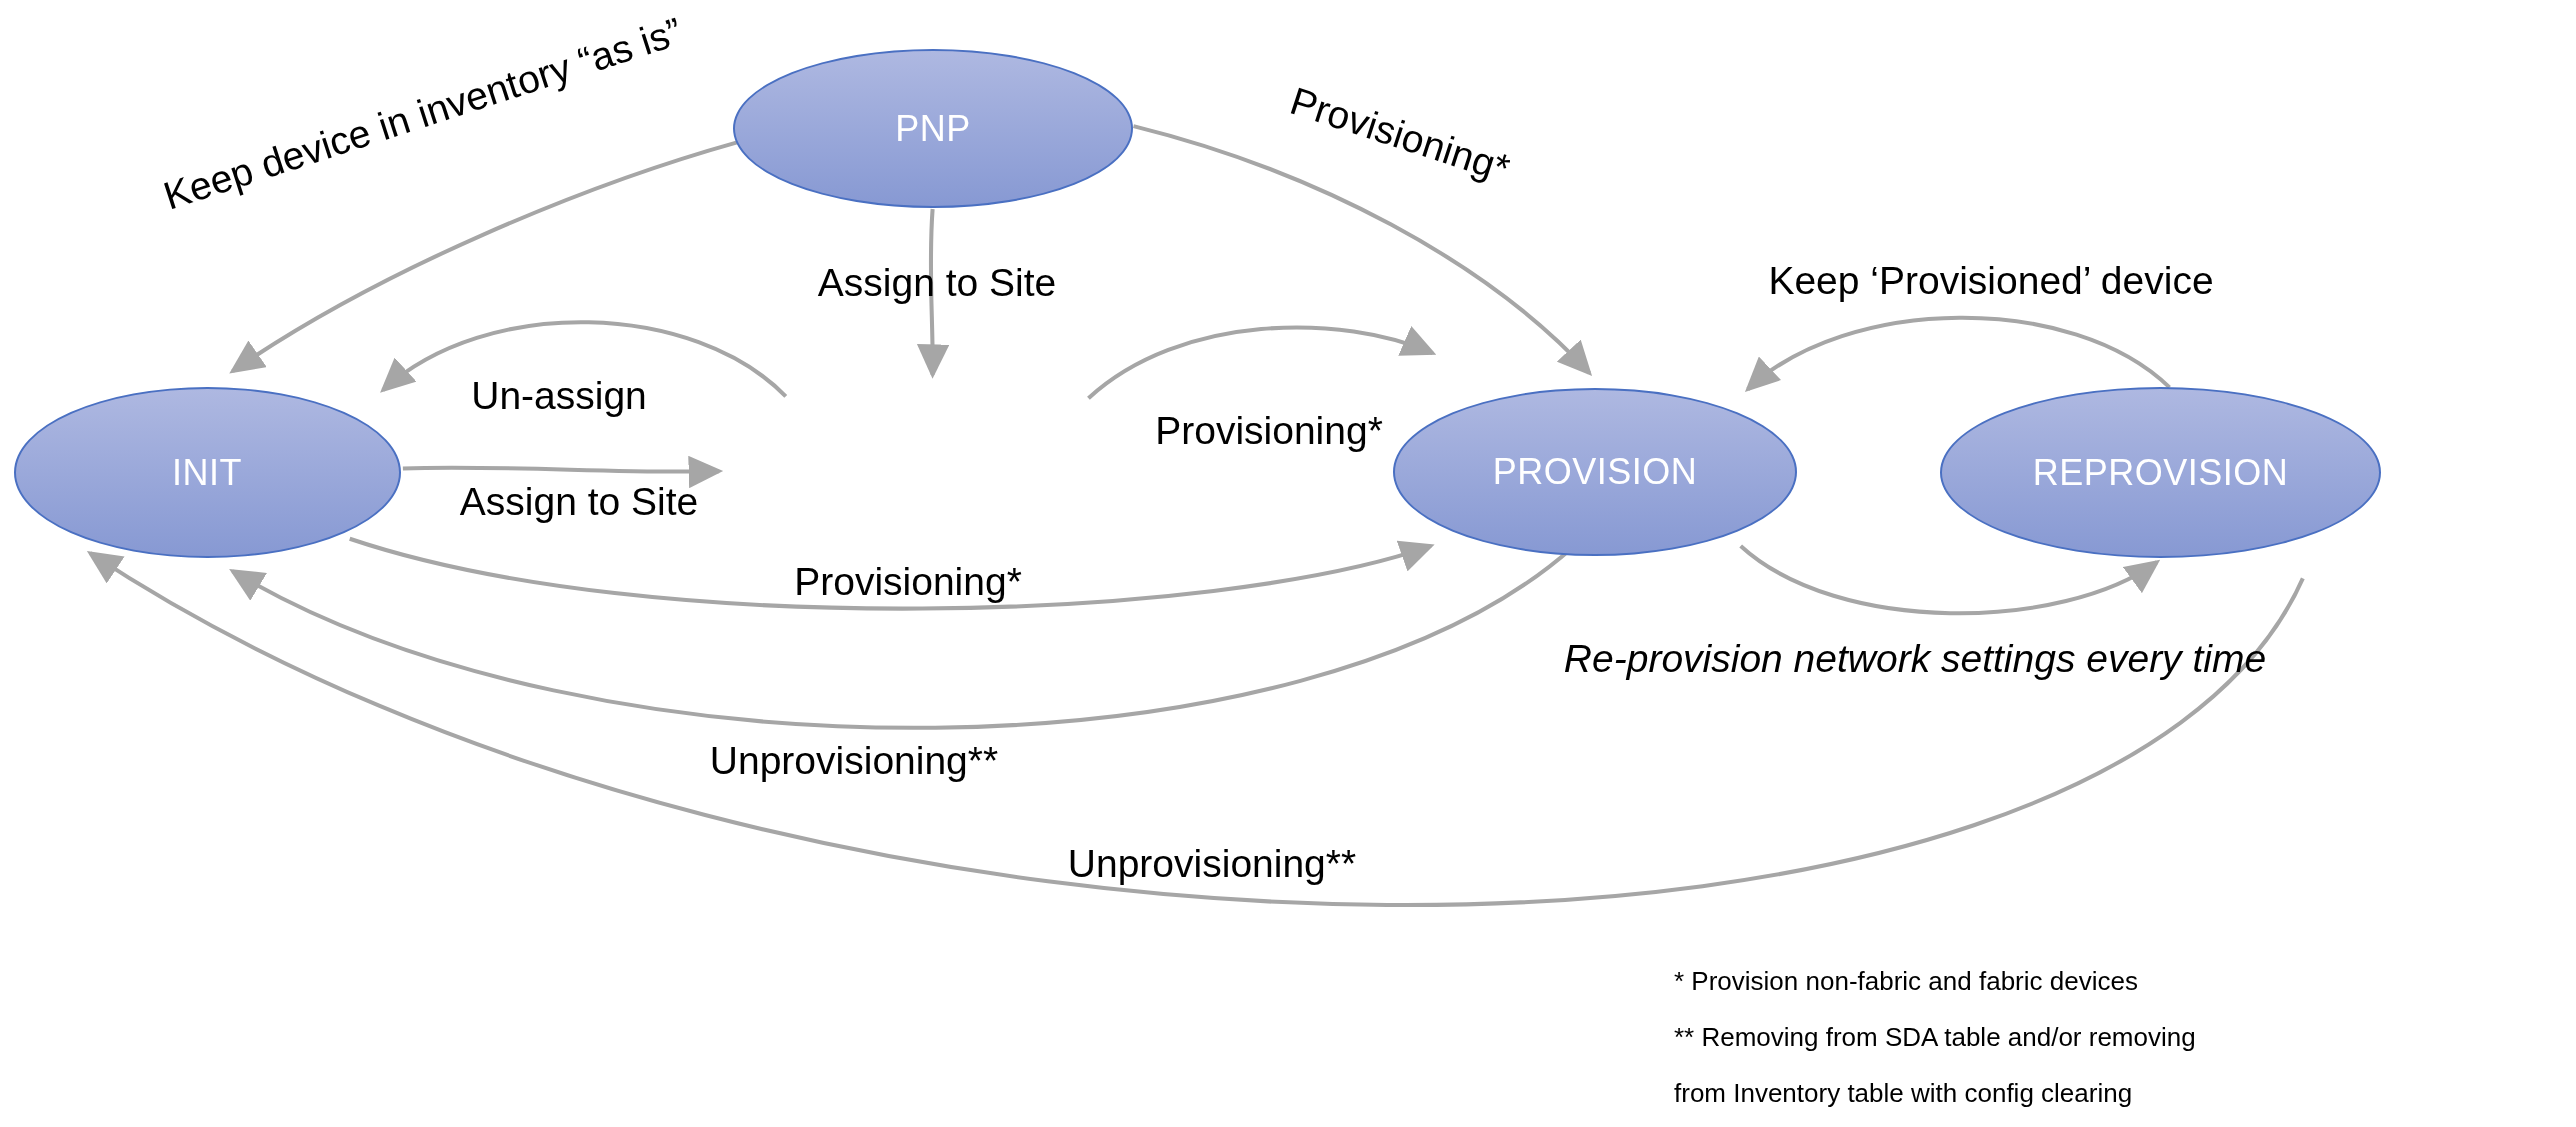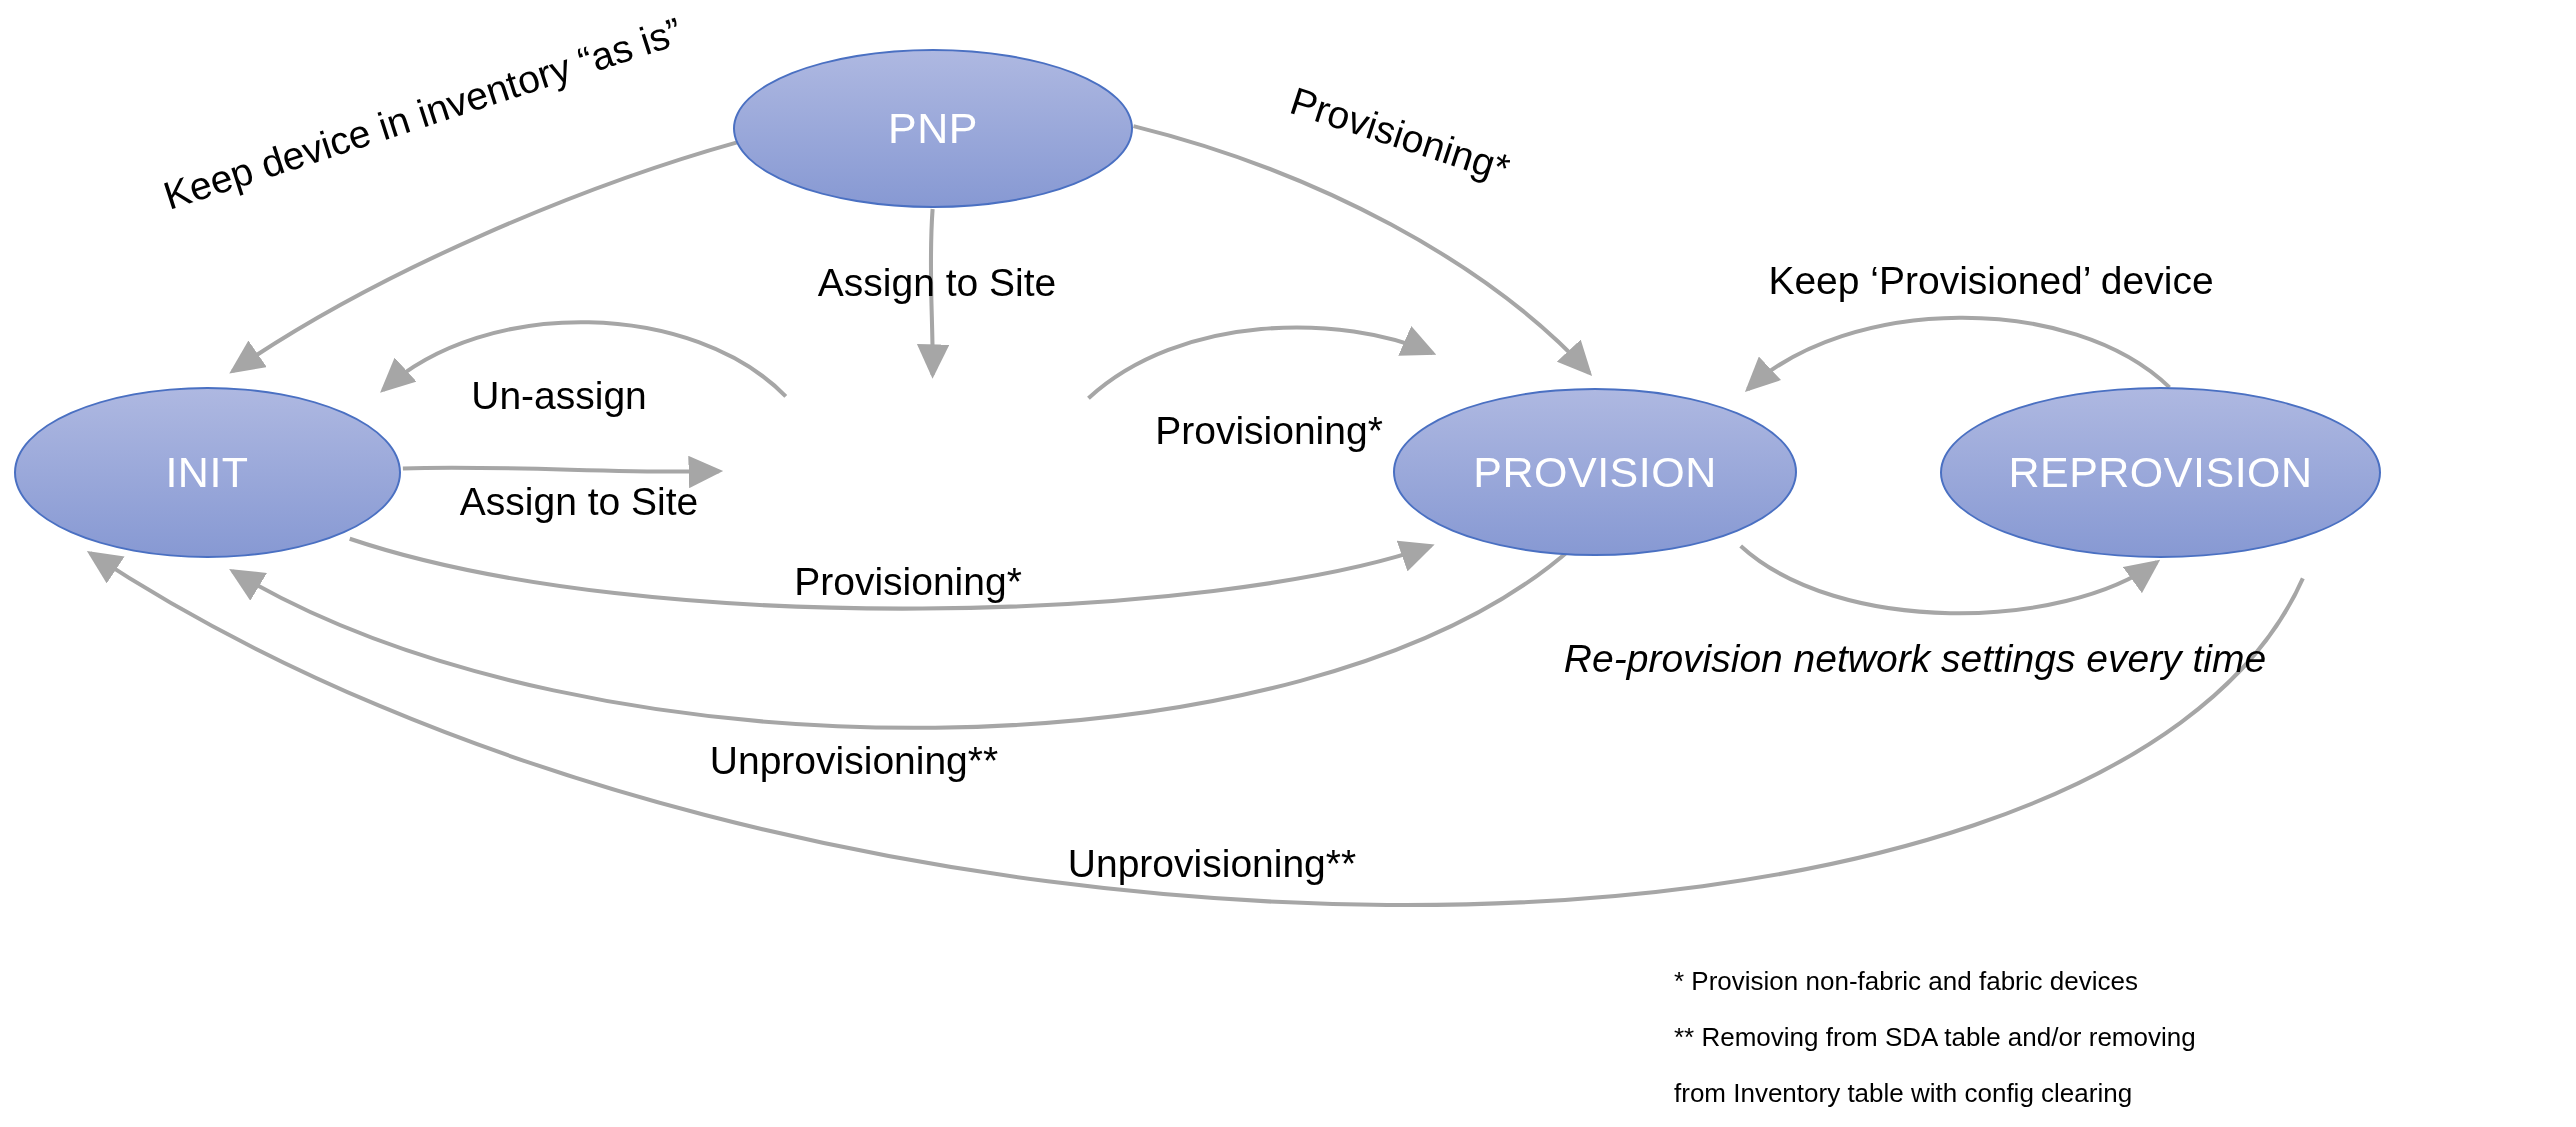--- a/index.html
+++ b/index.html
@@ -31,21 +31,21 @@
     border-radius: 50%;
     border: 2.7px solid var(--node-border, #4a70c2);
     background: linear-gradient(to bottom, var(--node-fill-top, #aeb8e1), var(--node-fill-bottom, #8799d3));
     display: flex;
     align-items: center;
     justify-content: center;
     box-sizing: border-box;
   }
   .state .state-label {
     color: var(--node-text, #ffffff);
-    font-size: 43px;
+    font-size: 36px;
     letter-spacing: 0.5px;
   }
   .edge-label {
     position: absolute;
     transform: translate(-50%, -50%);
     white-space: nowrap;
     color: var(--label-color, #000000);
     font-size: 39px;
   }
   .edge-label.rot-neg { transform: translate(-50%, -50%) rotate(-18deg); }

